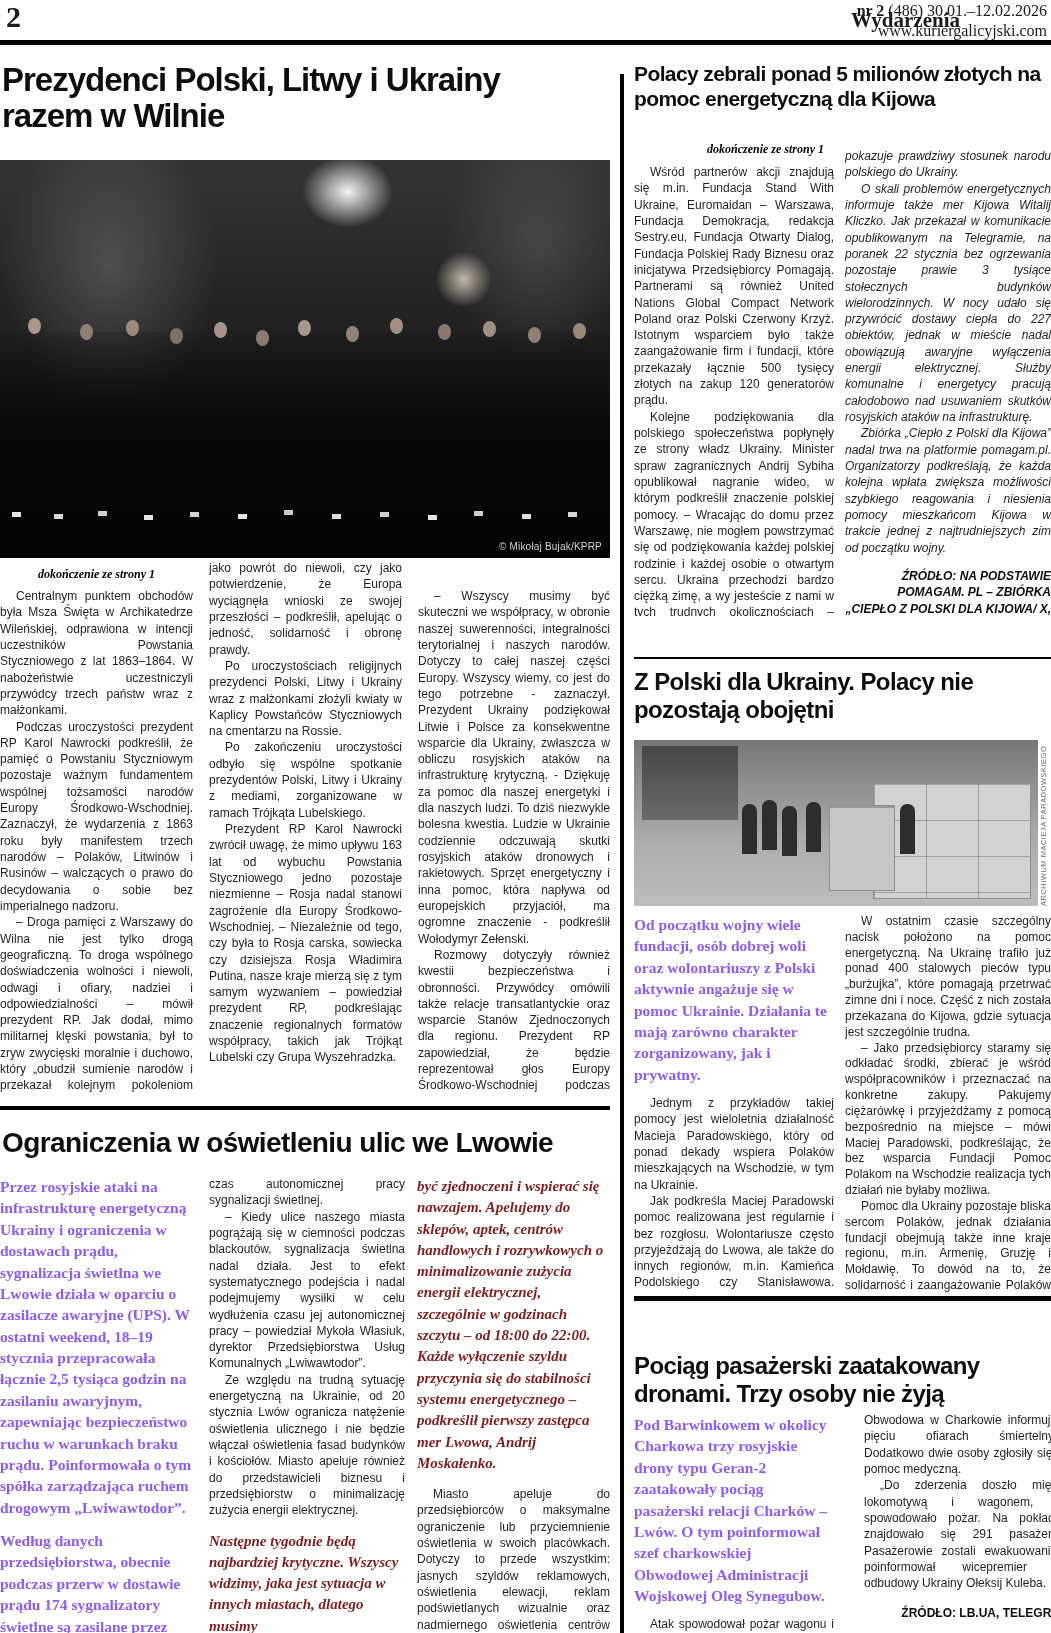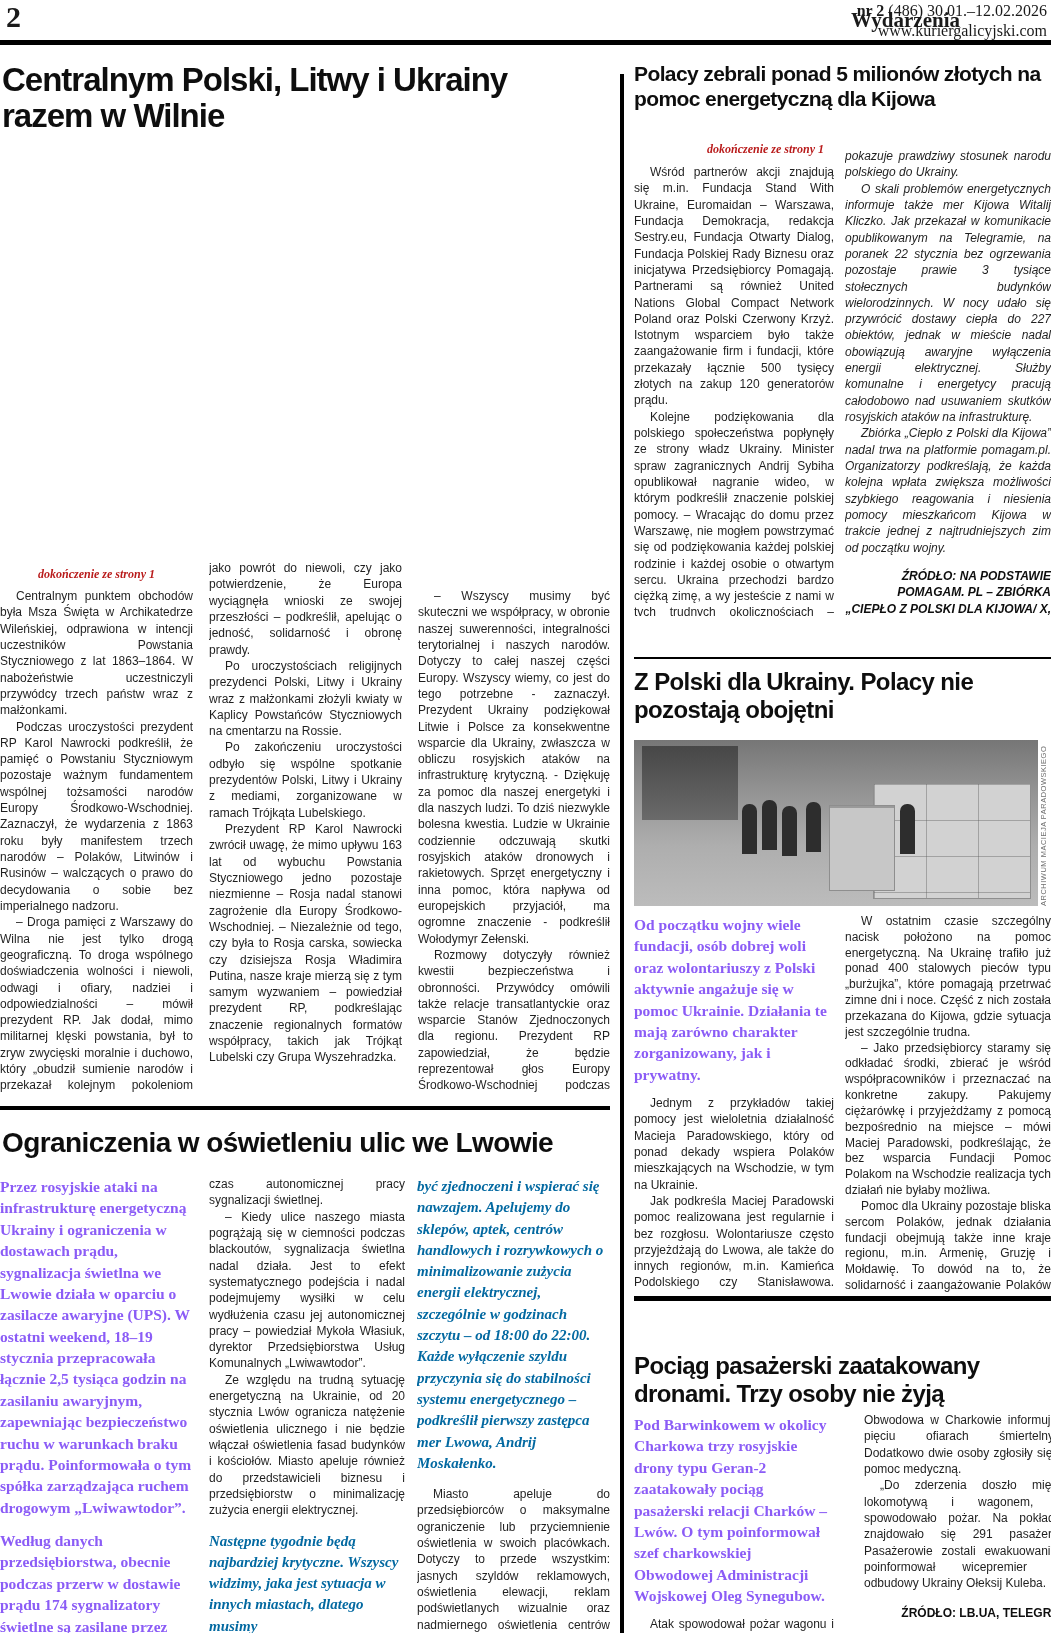--- a/index.html
+++ b/index.html
@@ -5,25 +5,25 @@
   html,body{margin:0;padding:0;background:#e9e9e9;}
   .page{position:relative;width:1051px;height:1633px;background:#fff;margin:0 auto;
         font-family:"Liberation Sans",sans-serif;color:#1a1a1a;overflow:hidden;}
   .serif{font-family:"Liberation Serif","DejaVu Serif",serif;}
   .rule{position:absolute;background:#000;}
   .headline{position:absolute;font-weight:bold;color:#0e0e0e;line-height:1.08;letter-spacing:-0.8px;}
   .bodycol{position:absolute;text-align:justify;font-size:12px;line-height:1.36;color:#1f1f1f;overflow:hidden;}
   .para{margin:0;text-indent:16px;}
   .para.ni{text-indent:0;}
   .cont-note{position:absolute;font-family:"Liberation Serif",serif;font-style:italic;font-weight:bold;
-             font-size:12px;color:#b91c1c;}
+             font-size:12px;color:#000000;}
   .lead-serif{font-family:"Liberation Serif",serif;font-weight:bold;font-size:15.5px;line-height:1.38;
               color:#8b5cf6;text-align:left;text-indent:0;margin:0;}
   .ital-serif{font-family:"Liberation Serif",serif;font-weight:bold;font-style:italic;font-size:15px;
-              line-height:1.42;color:#0369a1;text-align:left;text-indent:0;margin:0;}
+              line-height:1.42;color:#7f1d1d;text-align:left;text-indent:0;margin:0;}
   .source{font-weight:bold;text-align:right;font-size:12px;line-height:1.38;color:#0e0e0e;text-indent:0;margin:0;}
   
   .hdr-num{position:absolute;left:6px;top:0px;font-weight:bold;font-size:30px;}
   .hdr-section{position:absolute;left:0;top:8px;width:960px;text-align:right;font-weight:bold;font-size:21px;}
   .hdr-right{position:absolute;right:4px;top:1px;text-align:right;font-size:16px;line-height:1.25;}
   
   .photo1{position:absolute;left:0;top:160px;width:610px;height:398px;overflow:hidden;
     background:
       radial-gradient(70px 55px at 57% 8%,  rgba(255,255,255,0.95), rgba(255,255,255,0) 65%),
       radial-gradient(40px 40px at 76% 30%, rgba(230,220,200,0.8), rgba(230,220,200,0) 70%),
@@ -64,22 +64,28 @@
 
   <div class="hdr-num serif">2</div>
   <div class="hdr-section serif">Wydarzenia</div>
   <div class="hdr-right serif">
     <div><span class="b">nr 2</span><span> (486) 30.01.–12.02.2026</span></div>
     <div>www.kuriergalicyjski.com</div>
   </div>
   <div class="rule" style="left:0;top:40px;width:1051px;height:5px;"></div>
   <div class="rule" style="left:620px;top:74px;width:4px;height:1559px;"></div>
 
-  <div class="headline" style="left:2px;top:62px;width:585px;font-size:33px;letter-spacing:-1px;">Centralnym Polski, Litwy i Ukrainy razem w Wilnie</div>
+  <div class="headline" style="left:2px;top:62px;width:585px;font-size:33px;letter-spacing:-1px;">Prezydenci Polski, Litwy i Ukrainy razem w Wilnie</div>
 
+  <div class="photo1">
+    <div class="ph1-people"></div>
+    <div class="ph1-heads"></div>
+    <div class="ph1-papers"></div>
+    <div class="ph1-credit">© Mikołaj Bujak/KPRP</div>
+  </div>
 
   <div class="cont-note" style="left:0;top:567px;width:193px;text-align:center;">dokończenie ze strony 1</div>
 
   <div class="bodycol" style="left:0;top:588px;width:193px;height:508px;">
     <p class="para">Centralnym punktem obchodów była Msza Święta w Archikatedrze Wileńskiej, odprawiona w intencji uczestników Powstania Styczniowego z lat 1863–1864. W nabożeństwie uczestniczyli przywódcy trzech państw wraz z małżonkami.</p>
     <p class="para">Podczas uroczystości prezydent RP Karol Nawrocki podkreślił, że pamięć o Powstaniu Styczniowym pozostaje ważnym fundamentem wspólnej tożsamości narodów Europy Środkowo-Wschodniej. Zaznaczył, że wydarzenia z 1863 roku były manifestem trzech narodów – Polaków, Litwinów i Rusinów – walczących o prawo do decydowania o sobie bez imperialnego nadzoru.</p>
     <p class="para">– Droga pamięci z Warszawy do Wilna nie jest tylko drogą geograficzną. To droga wspólnego doświadczenia wolności i niewoli, odwagi i ofiary, nadziei i odpowiedzialności – mówił prezydent RP. Jak dodał, mimo militarnej klęski powstania, był to zryw zwycięski moralnie i duchowo, który „obudził sumienie narodów i przekazał kolejnym pokoleniom przesłanie, że poddać się nie wolno”.</p>
 
   </div>
   <div class="bodycol" style="left:209px;top:560px;width:193px;height:508px;">

